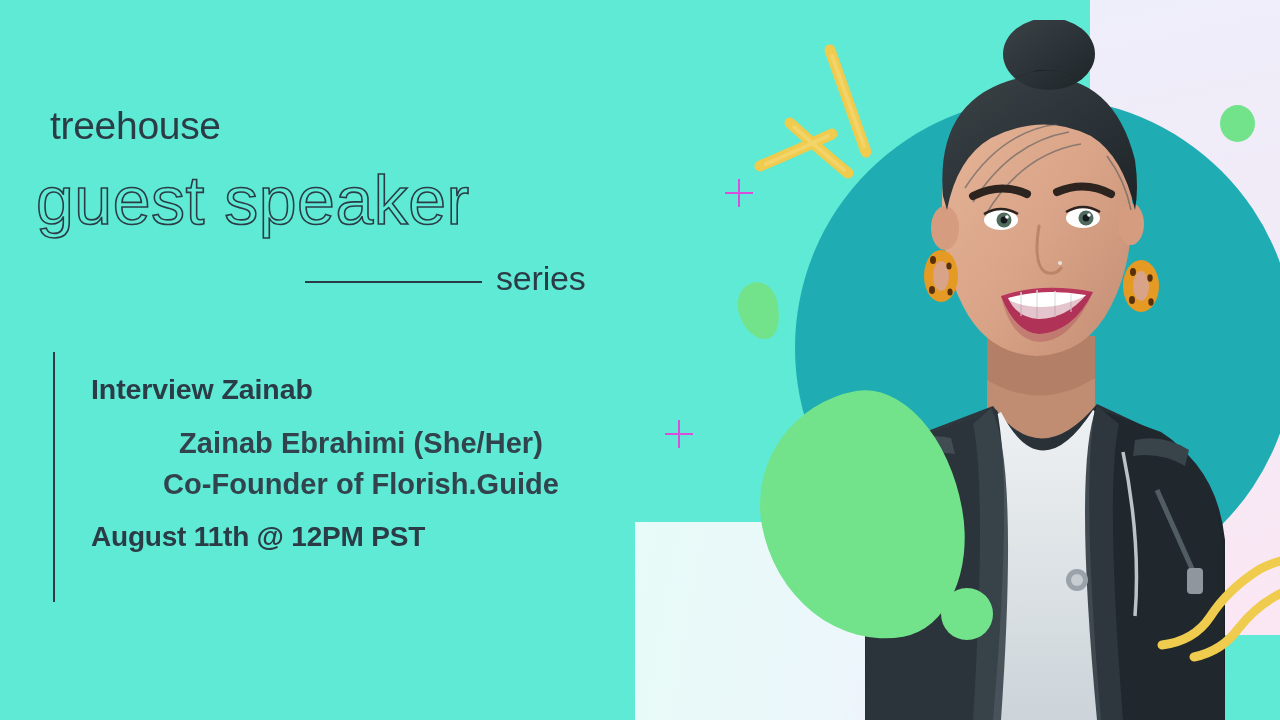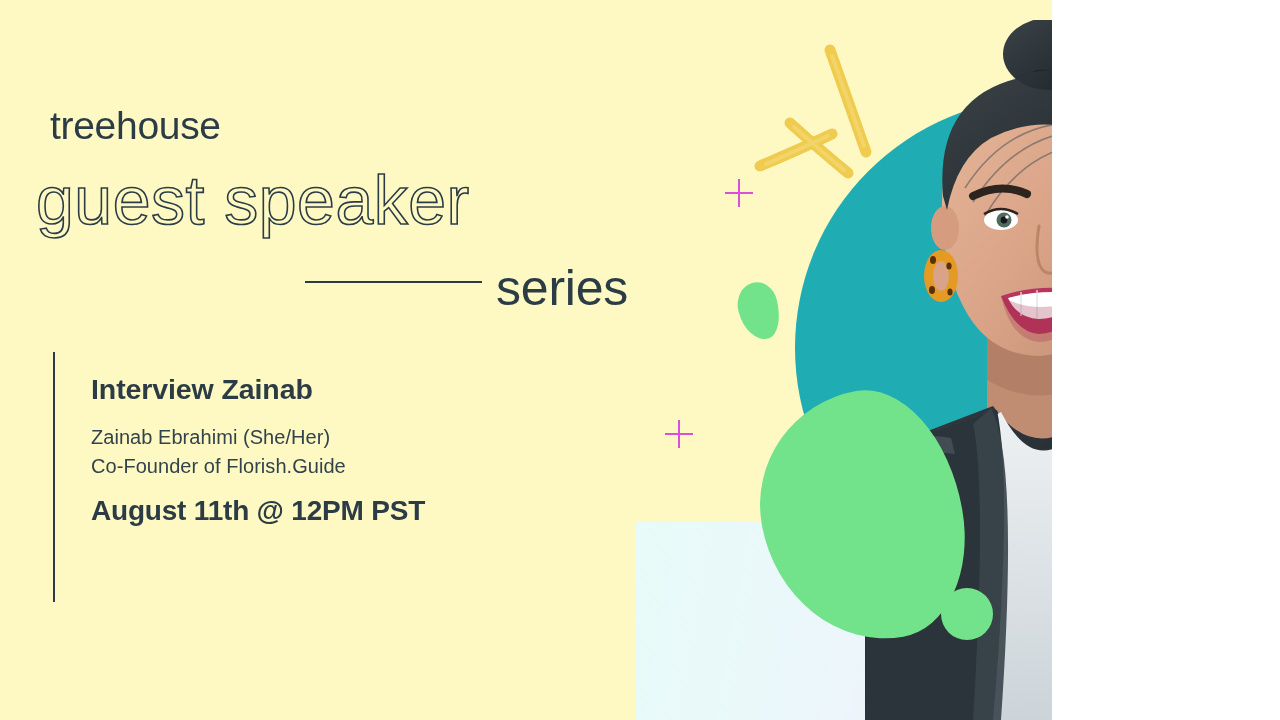--- a/index.html
+++ b/index.html
@@ -5,22 +5,22 @@
 <style>
   * { margin:0; padding:0; box-sizing:border-box; }
   html,body { width:1280px; height:720px; overflow:hidden; }
   body {
     background:#ffffff;
     font-family:"Liberation Sans", sans-serif;
     position:relative;
   }
   #stage {
     position:absolute; left:0; top:0;
-    width:1052px; height:720px;
-    background:#fef9c3;
+    width:1280px; height:720px;
+    background:#5eead4;
     overflow:hidden;
   }
 
   
   .panel-right {
     position:absolute;
     left:1090px; top:0px;
     width:190px; height:635px;
     background:linear-gradient(168deg,#eeeefa 0%,#f2eaf7 45%,#fbe7f3 100%);
   }
@@ -143,21 +143,21 @@
   }
   .series-rule {
     position:absolute;
     left:0; top:23px;
     width:177px; height:2px;
     background:#2B3C46;
   }
   .series-word {
     position:absolute;
     left:191px; top:-2px;
-    font-size:50px;
+    font-size:34px;
     font-weight:400;
     letter-spacing:-0.2px;
     color:#2B3C46;
     line-height:1.3;
   }
 
   .rule-vertical {
     position:absolute;
     left:53px; top:352px;
     width:1.6px; height:250px;
@@ -170,25 +170,26 @@
     width:540px;
   }
   .talk-title {
     font-size:28.5px;
     font-weight:700;
     color:#2B3C46;
     line-height:1.34;
     letter-spacing:-0.1px;
   }
   .speaker-name, .speaker-role {
-    font-size:20px;
-    font-weight:400;
+    font-size:29px;
+    font-weight:700;
     color:#32434D;
     line-height:1.42;
     letter-spacing:0.05px;
+    text-align:center;
   }
   .speaker-name { margin-top:15px; }
   .datetime {
     margin-top:16px;
     font-size:28px;
     font-weight:700;
     color:#2B3C46;
     line-height:1.1;
     letter-spacing:-0.2px;
   }

